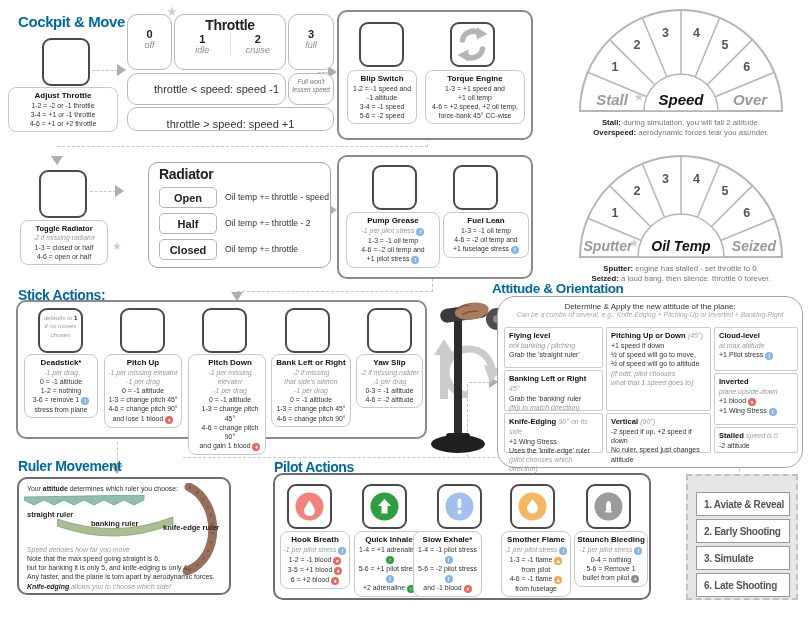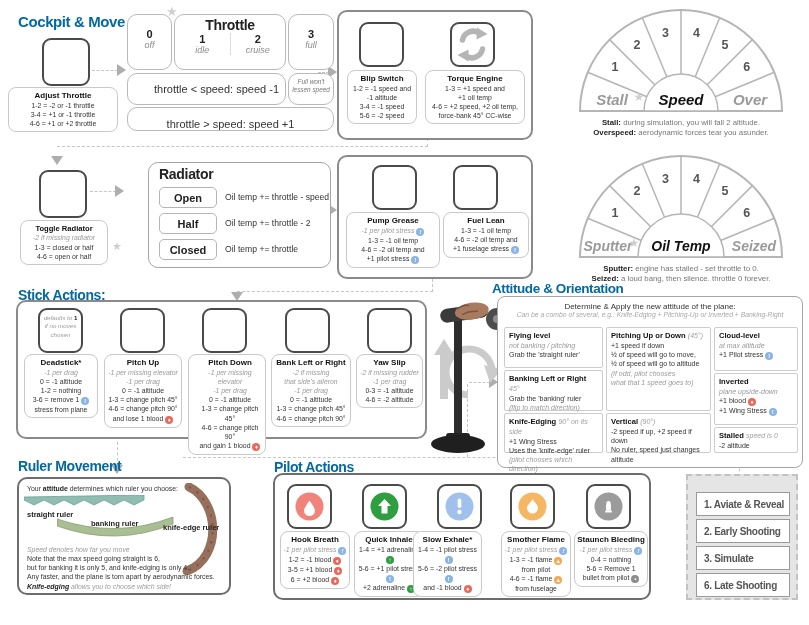--- a/index.html
+++ b/index.html
@@ -332,21 +332,21 @@
     <g transform="rotate(-8 42 18)">
       <rect x="16" y="11" width="48" height="14" rx="7" fill="#3a3a3a"></rect>
       <ellipse cx="48" cy="17" rx="17" ry="8.5" fill="#a87a60"></ellipse>
       <path d="M34,13 q6,-4 12,-2 M38,19 q8,-3 16,-1" stroke="#7c5441" stroke-width="1.5" fill="none"></path>
     </g>
     <circle cx="73" cy="24" r="11" fill="#4c4c4c"></circle>
     <circle cx="73" cy="24" r="4" fill="#8f8f8f"></circle>
   </svg>
 
   <div class="sec-title" style="left:492px;top:281px;font-size:13.5px;">Attitude &amp; Orientation</div>
-  <div class="panel thin" style="left:497px;top:296px;width:306px;height:172px;border-radius:8px;">
+  <div class="panel thin" style="left:497px;top:296px;width:306px;height:172px;border-radius:18px;">
     <div class="hdr1" style="margin-top:5px;">Determine &amp; Apply the new attitude of the plane:</div>
     <div class="hdr2">Can be a combo of several, e.g.: Knife-Edging + Pitching-Up or Inverted + Banking-Right</div>
 
     <div class="cell" style="left:6px;top:30px;width:99px;height:41px;">
       <div class="ct"><span>Flying level</span></div>
       <div class="leftlines">
           <div class="ln it"><span>not banking / pitching</span></div>
           <div class="ln"><span>Grab the 'straight ruler'</span></div>
         </div>
     </div>

